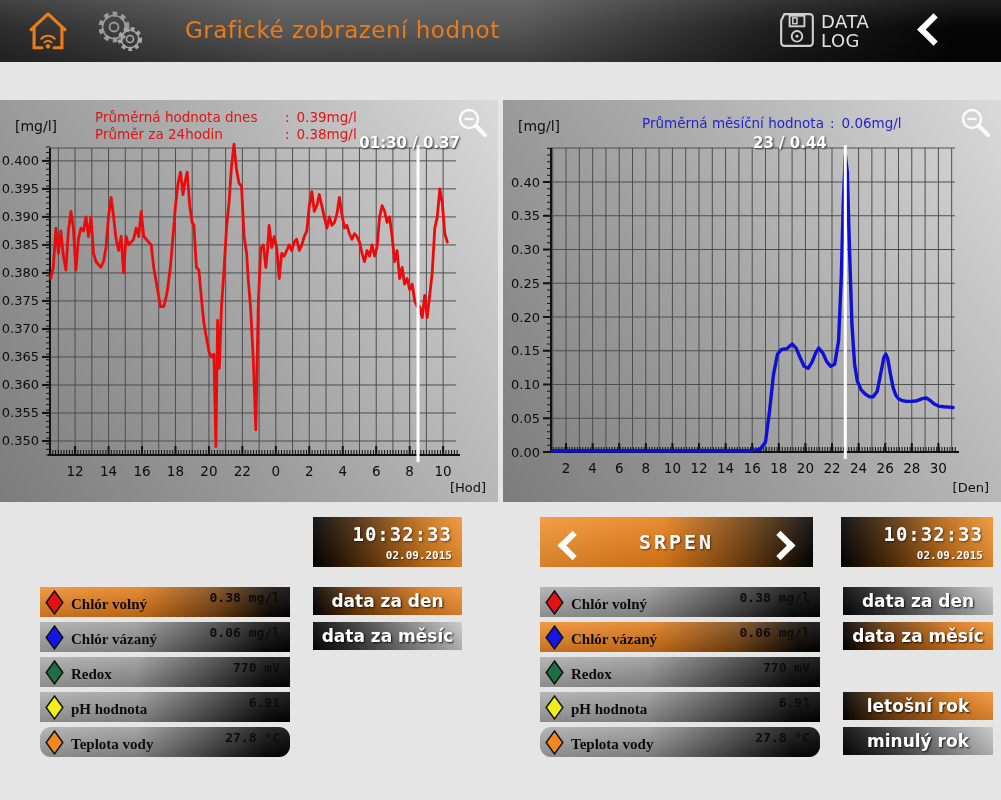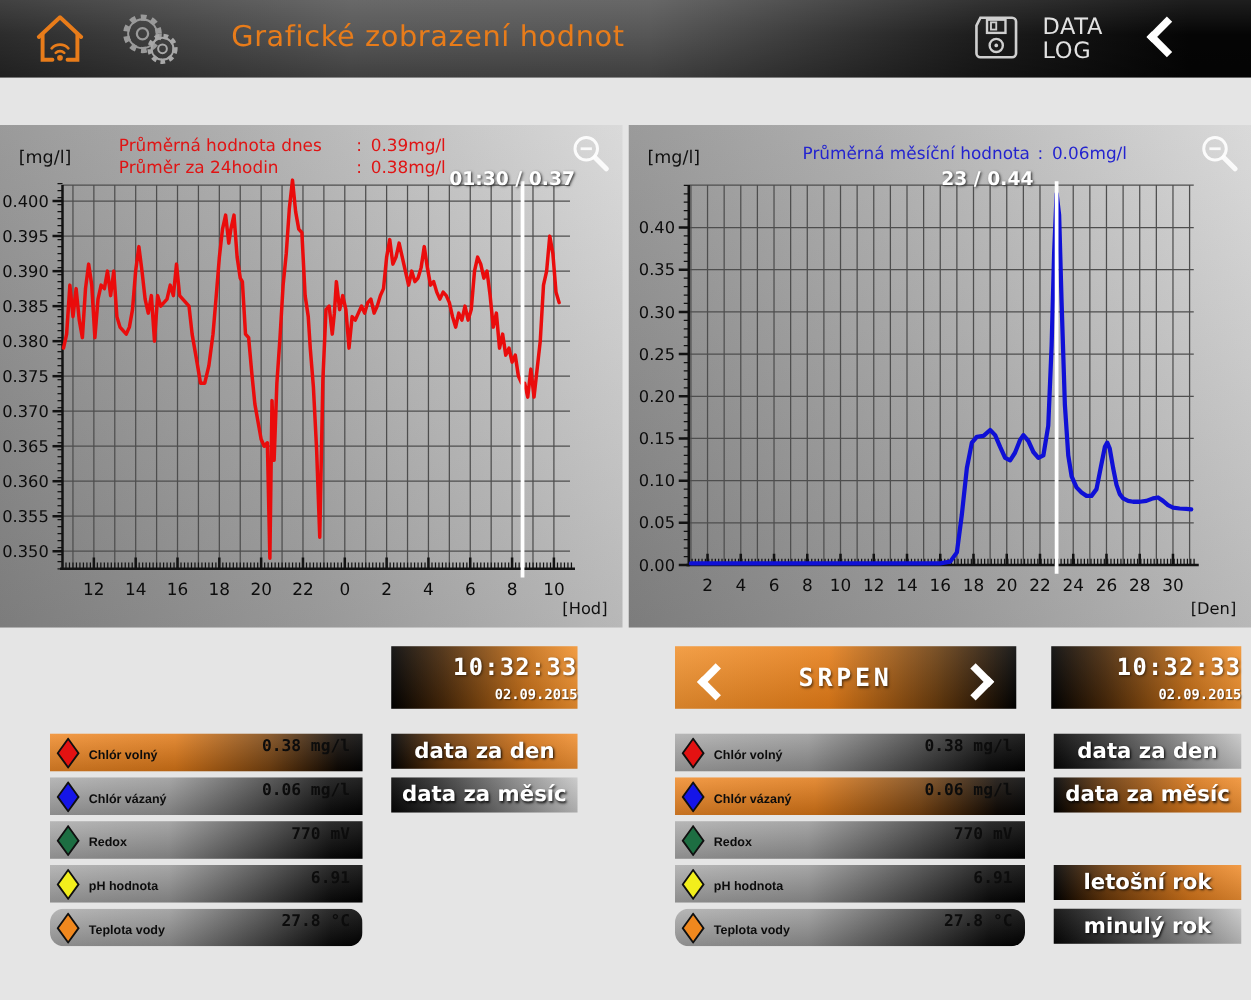--- a/index.html
+++ b/index.html
@@ -6,21 +6,21 @@
   body{width:1001px;height:800px;overflow:hidden;font-family:"DejaVu Sans",sans-serif;}
   .screen{position:relative;width:1001px;height:800px;background:#e5e5e5;}
 
   
   .topbar{position:absolute;left:0;top:0;width:1001px;height:62px;
     background:linear-gradient(180deg,rgba(255,255,255,.10),rgba(0,0,0,0) 45%,rgba(0,0,0,.28)),
                linear-gradient(90deg,#2c2c2c 0%,#585858 28%,#565656 52%,#1d1d1d 78%,#050505 95%);}
   .page-title{position:absolute;left:185px;top:17px;font-size:23px;color:#e87c1a;letter-spacing:.5px;}
   .ticon{position:absolute;top:9px;}
   .home{left:26px;} .gears{left:90px;}
-  .datalog{position:absolute;left:778px;top:11px;display:flex;align-items:center;gap:18px;color:#e2e2e2;cursor:pointer;}
+  .datalog{position:absolute;left:778px;top:11px;display:flex;align-items:center;gap:5px;color:#e2e2e2;cursor:pointer;}
   .datalog .txt{font-size:18px;line-height:1.05;letter-spacing:.5px;}
   .backbtn{position:absolute;left:916px;top:18px;width:34px;height:28px;}
   .chev{display:inline-block;border-color:#fff;}
   .chev-l{width:15px;height:15px;border-left:6px solid #fff;border-bottom:6px solid #fff;transform:rotate(45deg);}
   .chev-r{width:15px;height:15px;border-left:6px solid #fff;border-bottom:6px solid #fff;transform:rotate(225deg);}
   .backbtn .chev-l{width:17px;height:17px;margin-left:6px;}
 
   
   .chart-panel{position:absolute;top:100px;width:498px;height:402px;
     background:linear-gradient(180deg,rgba(255,255,255,.07),rgba(0,0,0,.10)),
@@ -39,41 +39,41 @@
   .cl-daily{left:330px;top:34px;width:130px;text-align:right;}
   .cl-monthly{left:250px;top:34px;width:125px;text-align:left;}
   .plot{position:absolute;left:0;top:0;}
   .zoomicon{position:absolute;right:7px;top:5px;width:38px;height:38px;cursor:pointer;}
 
   
   .obar{position:absolute;height:50px;
     background:linear-gradient(180deg,rgba(255,255,255,.12),rgba(0,0,0,.12)),
                linear-gradient(90deg,#f1922f 0%,#e67d17 45%,#6b3c0c 76%,#000 100%);}
   .clockbox{position:absolute;height:50px;display:flex;flex-direction:column;align-items:flex-end;justify-content:center;
-    box-sizing:border-box;color:#fff;font-family:"DejaVu Sans Mono",monospace;font-weight:bold;
+    padding-right:10px;box-sizing:border-box;color:#fff;font-family:"DejaVu Sans Mono",monospace;font-weight:bold;
     background:linear-gradient(180deg,rgba(255,255,255,.10),rgba(0,0,0,.12)),
                linear-gradient(90deg,#000 0%,#462607 28%,#c26c15 72%,#f1922f 100%);}
   .clock-time{font-size:19px;letter-spacing:1px;text-shadow:1px 1px 2px rgba(0,0,0,.5);}
   .clock-date{font-size:11px;margin-top:4px;text-shadow:1px 1px 1px rgba(0,0,0,.5);}
   .daterange{display:flex;align-items:center;justify-content:center;color:#fff;
     font-family:"DejaVu Sans Mono",monospace;font-weight:bold;font-size:18px;letter-spacing:2px;
     text-shadow:1px 1px 2px rgba(0,0,0,.55);cursor:pointer;}
   .monthbar{display:flex;align-items:center;justify-content:center;color:#fff;cursor:default;}
   .month-label{font-family:"DejaVu Sans Mono",monospace;font-weight:bold;font-size:20px;letter-spacing:3px;
     text-shadow:1px 1px 2px rgba(0,0,0,.55);}
   .mchev{position:absolute;top:18px;cursor:pointer;}
   .mchev.prev{left:22px;} .mchev.next{right:22px;}
 
   .prow{position:absolute;height:30px;width:100%;display:flex;align-items:center;cursor:pointer;}
   .prow-off{background:linear-gradient(180deg,rgba(255,255,255,.14),rgba(0,0,0,.18)),
             linear-gradient(90deg,#ababab 0%,#989898 38%,#4d4d4d 66%,#0a0a0a 90%,#000 100%);}
   .prow-on{background:linear-gradient(180deg,rgba(255,255,255,.14),rgba(0,0,0,.18)),
             linear-gradient(90deg,#f08a28 0%,#e07a18 40%,#7a4410 70%,#0d0702 92%,#000 100%);}
   .prow .dia{margin-left:5px;flex:0 0 auto;}
-  .rlabel{font-family:Liberation Sans, sans-serif;font-weight:bold;font-size:10px;color:#0c0c0c;margin-left:7px;margin-top:4px;}
+  .rlabel{font-family:Liberation Serif, serif;font-weight:bold;font-size:15px;color:#0c0c0c;margin-left:7px;margin-top:4px;}
   .rvalue{position:absolute;top:3px;right:10px;font-family:"DejaVu Sans Mono",monospace;font-weight:bold;font-size:13px;color:#0c0c0c;}
 
   .sbtn{position:absolute;height:28px;display:flex;align-items:center;justify-content:center;
     color:#fff;font-weight:bold;font-size:17px;text-shadow:1px 1px 2px rgba(0,0,0,.85);cursor:pointer;}
   .sbtn-on{background:linear-gradient(180deg,rgba(255,255,255,.10),rgba(0,0,0,.14)),
            linear-gradient(90deg,#000 0%,#69380a 28%,#d4751a 72%,#f19133 100%);}
   .sbtn-off{background:linear-gradient(180deg,rgba(255,255,255,.10),rgba(0,0,0,.14)),
            linear-gradient(90deg,#050505 0%,#2e2e2e 25%,#9b9b9b 78%,#c6c6c6 100%);}
 
   

